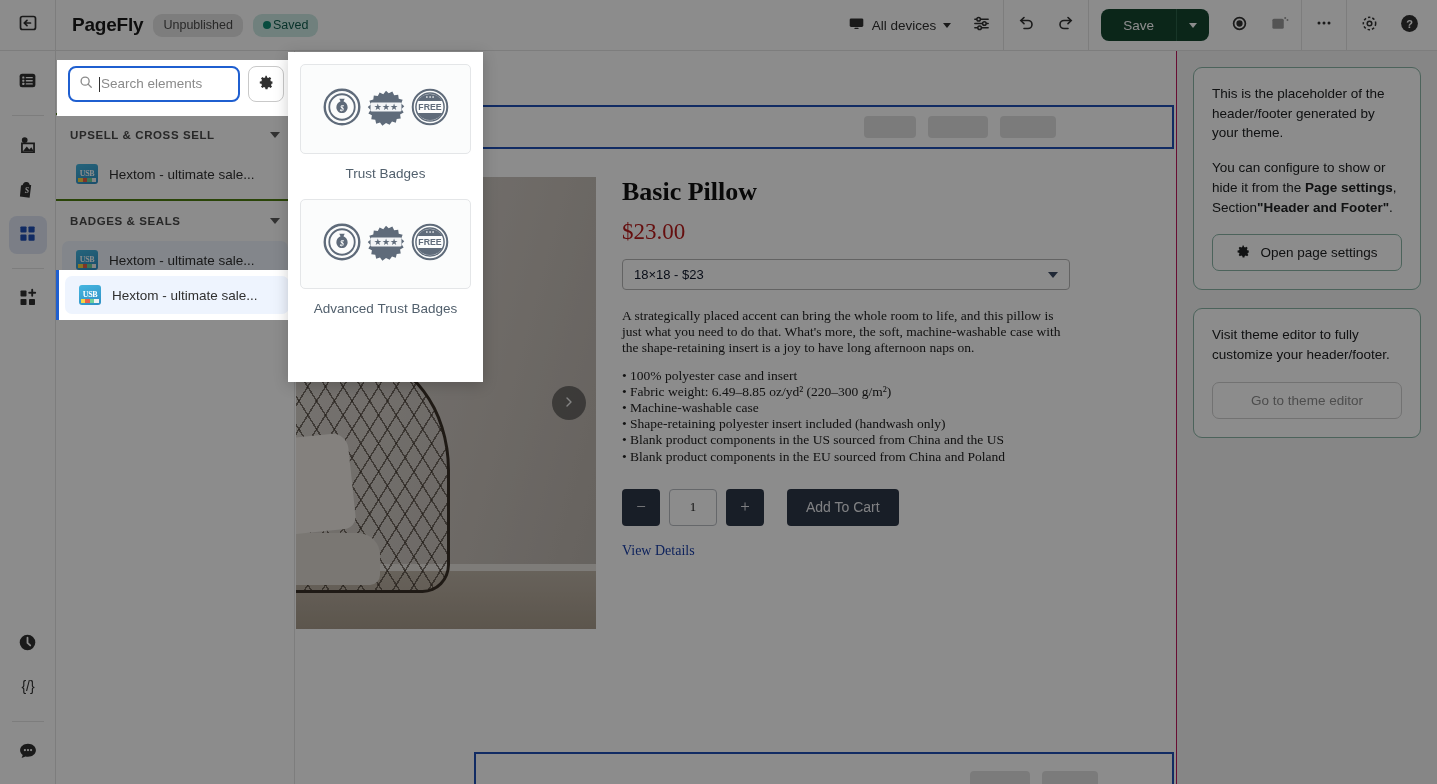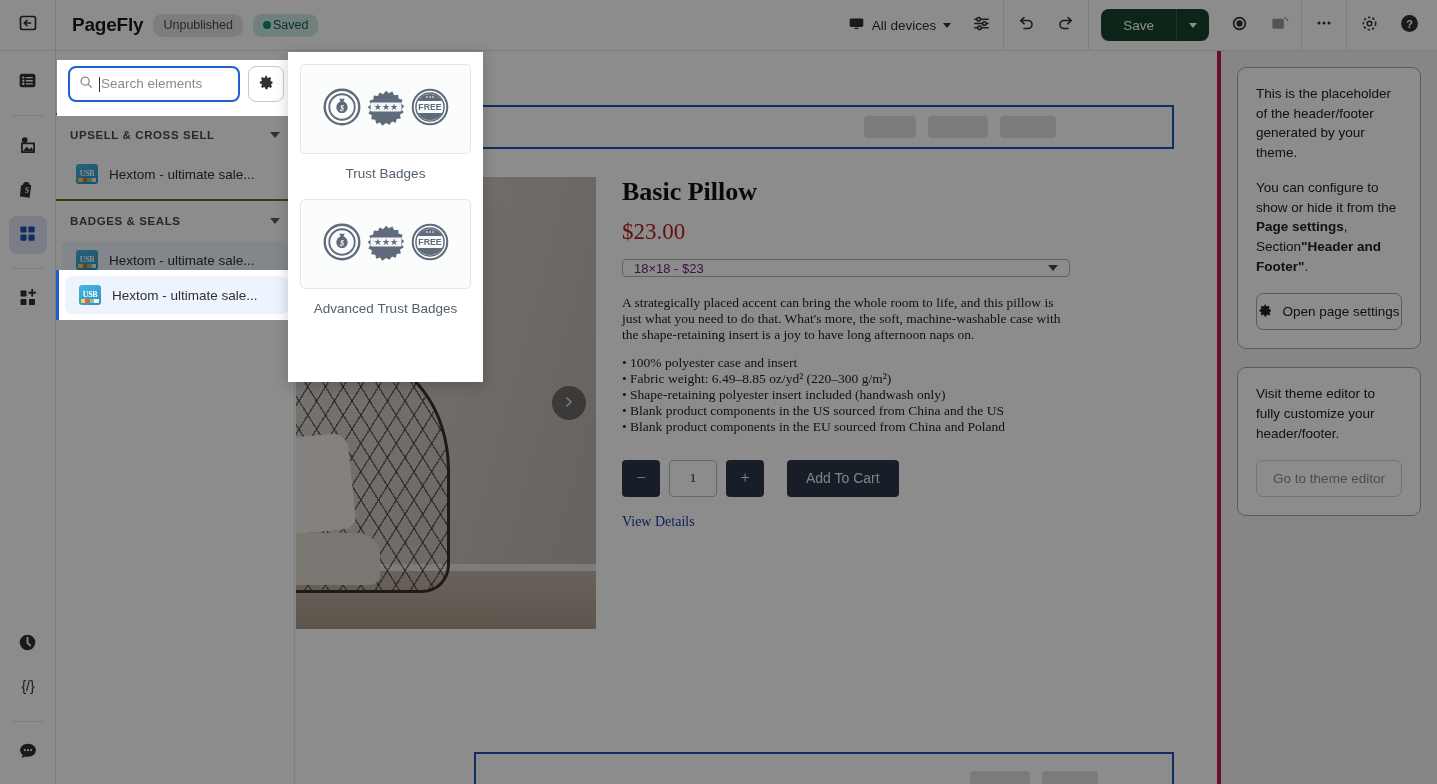--- a/index.html
+++ b/index.html
@@ -169,23 +169,23 @@
   }
   .carousel-next {
     position: absolute; right: 10px; top: 50%; transform: translateY(-50%);
     width: 34px; height: 34px; border-radius: 50%; background: rgba(60,60,60,.62);
     display: flex; align-items: center; justify-content: center; cursor: pointer;
   }
   .info { flex: 1; padding-right: 90px; font-family: "Liberation Serif", serif; }
   .p-title { font-size: 26px; font-weight: 700; color: #111; margin-bottom: 12px; }
   .p-price { font-size: 23px; color: #b91c1c; margin-bottom: 14px; }
   .p-variant {
-    height: 18px; border: 1px solid #b5b5b5; border-radius: 4px; background: #fff;
+    height: 31px; border: 1px solid #b5b5b5; border-radius: 4px; background: #fff;
     display: flex; align-items: center; justify-content: space-between; padding: 0 11px;
-    font-size: 13px; color: #701a75; font-family: "Liberation Sans", sans-serif;
+    font-size: 13px; color: #0f172a; font-family: "Liberation Sans", sans-serif;
     max-width: 448px; margin-bottom: 18px; cursor: pointer;
   }
   .p-variant .vc {
     width: 0; height: 0; border-left: 5px solid transparent; border-right: 5px solid transparent;
     border-top: 6px solid #3b4a63;
   }
   .p-desc { font-size: 13.5px; line-height: 1.19; color: #222; max-width: 452px; }
   .p-desc p { margin-bottom: 12px; }
   .p-desc .li { display: block; }
   .p-actions { display: flex; align-items: center; gap: 9px; margin-top: 24px; }
@@ -203,22 +203,22 @@
     padding: 0 19px; font-size: 14px; cursor: pointer; margin-left: 14px;
     font-family: "Liberation Sans", sans-serif;
   }
   .view-details {
     margin-top: 17px; font-size: 14px; color: #1a3fa8; cursor: pointer;
     font-family: "Liberation Serif", serif;
   }
 
   
   .inspector {
-    position: absolute; top: 51px; right: 0; width: 220px; bottom: 0;
-    background: #f4f4f4; border-left: 4px solid #be185d; padding: 16px 16px 0;
+    position: absolute; top: 51px; right: 0; width: 261px; bottom: 0;
+    background: #f4f4f4; border-left: 1px solid #be185d; padding: 16px 16px 0;
   }
   .ins-card {
     background: #fff; border: 1px solid #8ab5a6; border-radius: 9px; padding: 16px 18px 18px;
     margin-bottom: 18px;
   }
   .ins-text { font-size: 13.5px; line-height: 1.46; color: #202223; }
   .ins-text + .ins-text { margin-top: 15px; }
   .ins-btn {
     margin-top: 17px; width: 100%; height: 37px; border: 1px solid #8ab5a6; border-radius: 7px;
     background: #fff; display: flex; align-items: center; justify-content: center; gap: 9px;
@@ -536,20 +536,21 @@
           <div class="p-title">Basic Pillow</div>
           <div class="p-price">$23.00</div>
           <div class="p-variant">
             <span>18×18 - $23</span>
             <i class="vc"></i>
           </div>
           <div class="p-desc">
             <p>A strategically placed accent can bring the whole room to life, and this pillow is just what you need to do that. What's more, the soft, machine-washable case with the shape-retaining insert is a joy to have long afternoon naps on.</p>
             <span class="li">• 100% polyester case and insert</span>
             <span class="li">• Fabric weight: 6.49–8.85 oz/yd² (220–300 g/m²)</span>
+            <span class="li">• Machine-washable case</span>
             <span class="li">• Shape-retaining polyester insert included (handwash only)</span>
             <span class="li">• Blank product components in the US sourced from China and the US</span>
             <span class="li">• Blank product components in the EU sourced from China and Poland</span>
           </div>
           <div class="p-actions">
             <button class="qty-btn">−</button>
             <div class="qty-val">1</div>
             <button class="qty-btn">+</button>
             <button class="atc">Add To Cart</button>
           </div>

